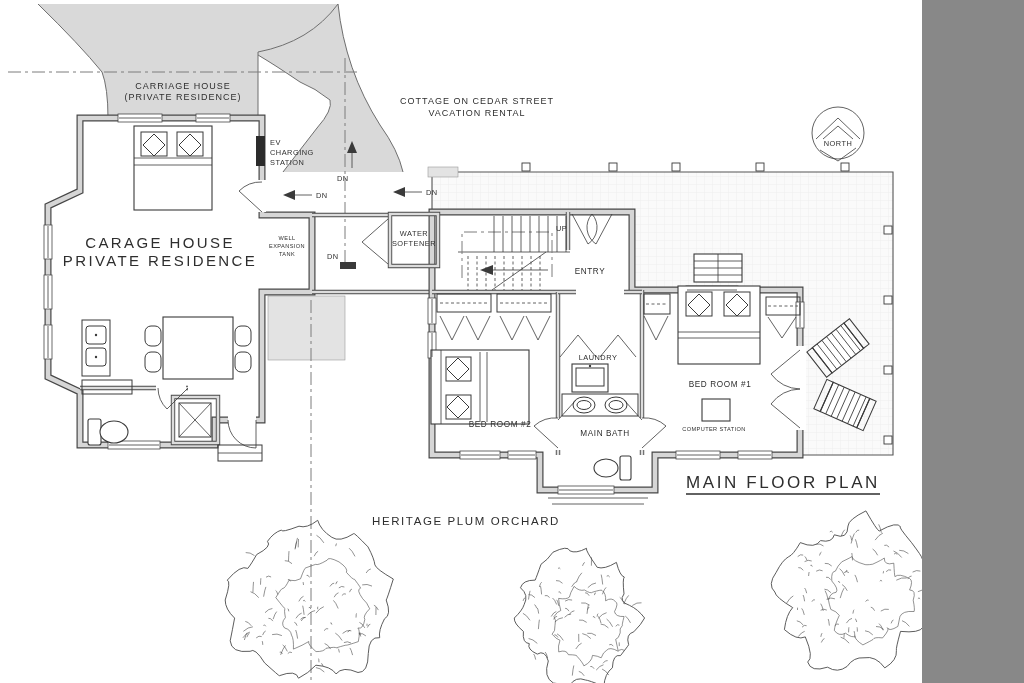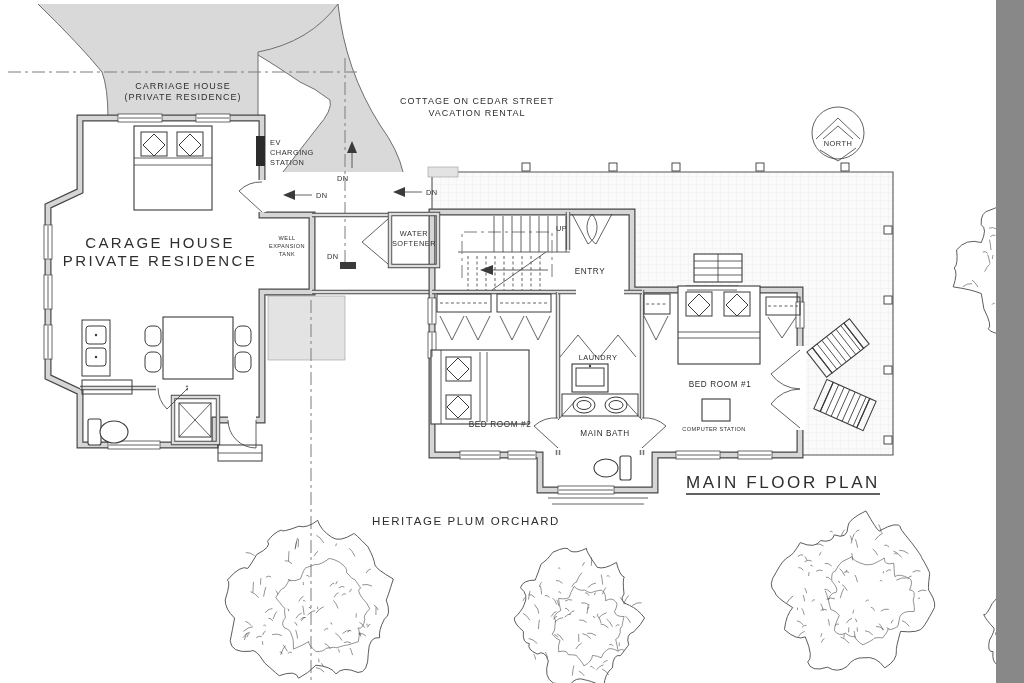--- a/index.html
+++ b/index.html
@@ -1,21 +1,21 @@
 <!DOCTYPE html>
 <html style="--paper: #ffffff; --driveway_gray: #d9d9d9; --patio_gray: #e3e3e3; --deck_fill: #fafafa; --wall_dark: #474747; --wall_core: #d6d6d6; --ink: #3a3a3a; --text: #2e2e2e; --ev_black: #2b2b2b;"><head>
 <meta charset="utf-8">
 <style>
   :root{
     --paper:#ffffff; --driveway_gray:#d9d9d9; --patio_gray:#e3e3e3;
     --deck_fill:#fafafa; --wall_dark:#474747; --wall_core:#d6d6d6;
     --ink:#3a3a3a; --text:#2e2e2e; --ev_black:#2b2b2b;
   }
   html,body{margin:0;padding:0;background:#888;}
-  #stage{width:996px;height:683px;background:var(--paper);position:relative;overflow:hidden;
+  #stage{width:922px;height:683px;background:var(--paper);position:relative;overflow:hidden;
          font-family:"Liberation Sans",sans-serif;}
   svg{display:block}
   .drv{fill:var(--driveway_gray);stroke:none}
   .curve{stroke:#6e6e6e;stroke-width:1;fill:none}
   .patio{fill:var(--patio_gray);stroke:#9a9a9a;stroke-width:.6}
   .wall{fill:none;stroke:var(--wall_dark);stroke-width:7;stroke-linejoin:miter}
   .wallcore{fill:none;stroke:var(--wall_core);stroke-width:4.6}
   .w2{fill:none;stroke:var(--wall_dark);stroke-width:4.4}
   .w2core{fill:none;stroke:#dcdcdc;stroke-width:2.6}
   .gap{fill:#fff;stroke:none}

